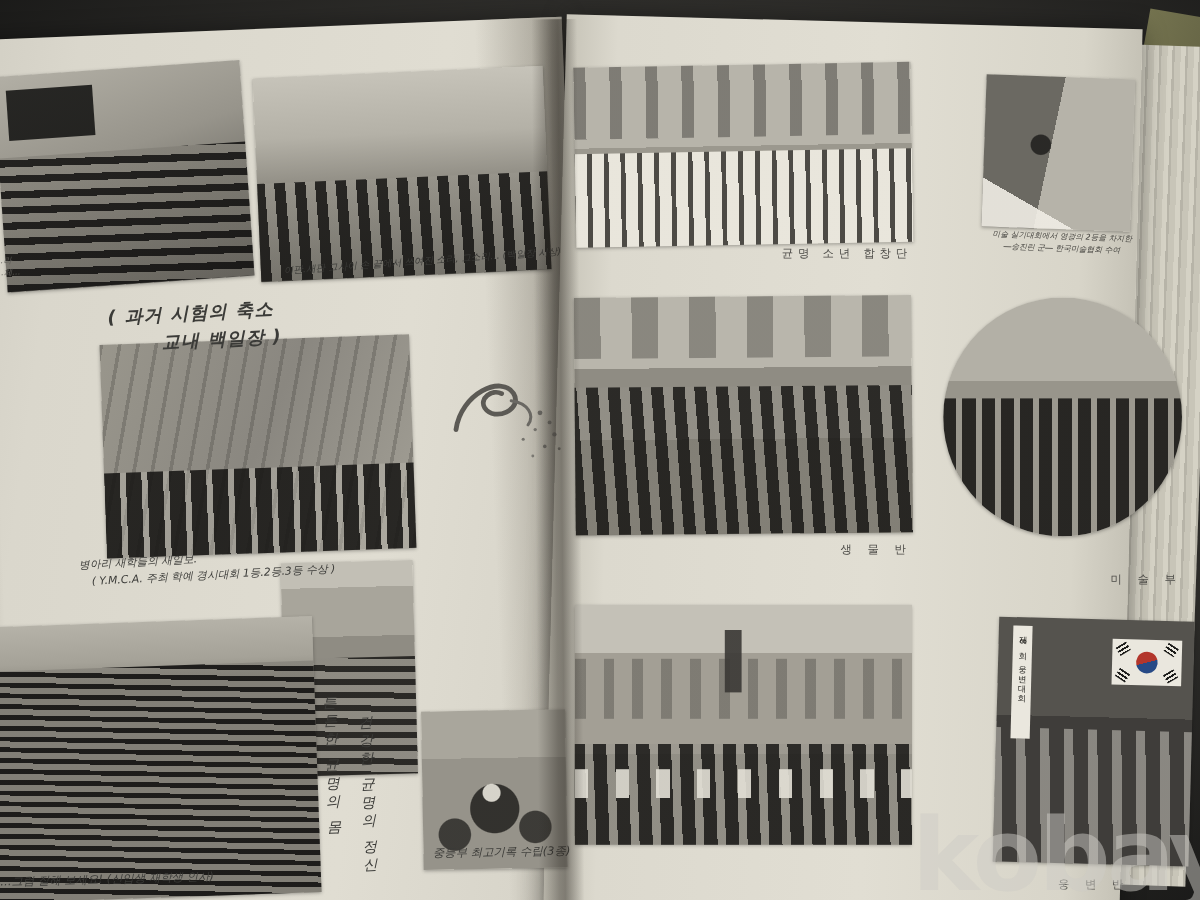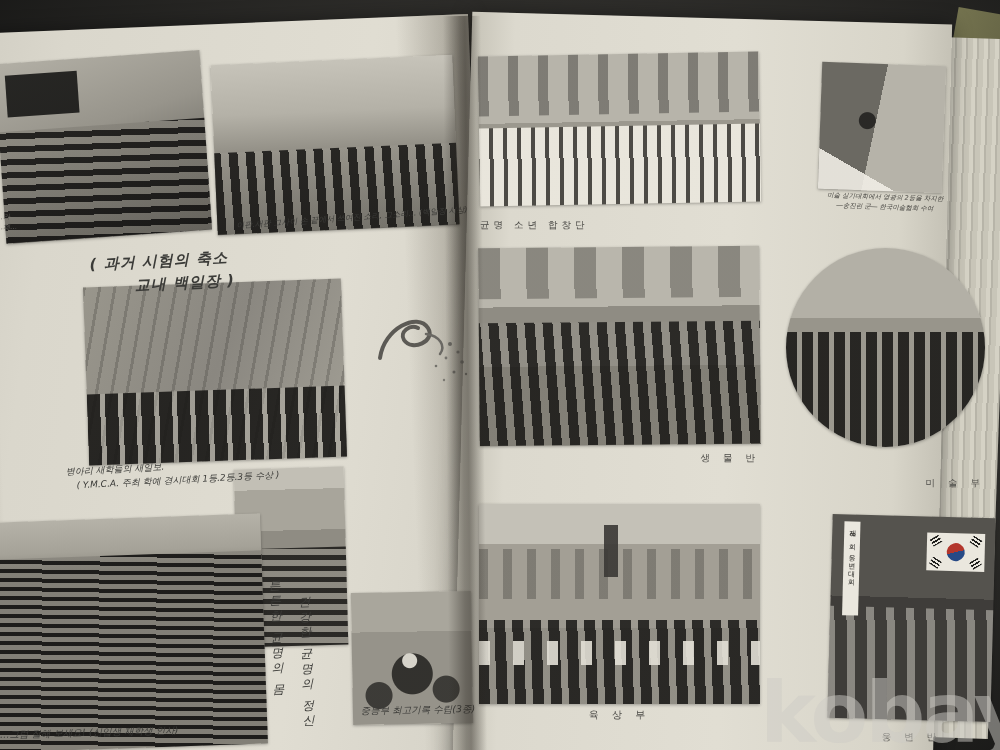--- a/index.html
+++ b/index.html
@@ -90,21 +90,21 @@
   .heading .l2{padding-left:44px;}
   .cap-award{left:234px;top:212px;width:236px;font-size:8px;transform:rotate(-4deg);text-align:center;}
   .cap-steps{left:66px;top:458px;width:300px;font-size:9px;transform:rotate(-3deg);line-height:1.5;}
   .cap-steps .l2{padding-left:10px;}
   .vtext{writing-mode:vertical-rl;font-size:12px;letter-spacing:3px;transform:rotate(-2deg);}
   .vt-left{left:268px;top:572px;height:160px;}
   .vt-right{left:298px;top:588px;height:175px;}
   .cap-records{left:338px;top:704px;width:160px;font-size:9.5px;transform:rotate(-1deg);text-align:center;}
   .cap-greeting{left:0;top:726px;width:230px;font-size:9.5px;transform:rotate(-1.5deg);}
   .edge-note{left:-4px;top:212px;width:30px;font-size:7px;color:#5b5a55;transform:rotate(-2deg);white-space:pre-line;}
-  .cap-choir{left:480px;top:205px;width:280px;text-align:left;font-size:9.5px;letter-spacing:4px;margin-top:14px;}
+  .cap-choir{left:480px;top:205px;width:280px;text-align:right;font-size:9.5px;letter-spacing:4px;}
   .cap-artaward{left:806px;top:193px;width:158px;font-size:6.5px;transform:rotate(2deg);text-align:center;line-height:1.5;color:#44433f;}
   .cap-bio{left:479px;top:452px;width:281px;text-align:right;font-size:9.5px;letter-spacing:5px;}
   .cap-artclub{left:786px;top:477px;width:199px;text-align:right;font-size:9.5px;letter-spacing:5px;}
   .cap-track{left:479px;top:708px;width:281px;text-align:center;font-size:10px;letter-spacing:5px;}
   .cap-speech{left:830px;top:731px;width:163px;text-align:center;font-size:9.5px;letter-spacing:5px;}
   .ink{position:absolute;left:366px;top:300px;width:108px;height:95px;z-index:4;}
   .watermark{position:absolute;left:760px;top:664px;z-index:40;
     font-family:"DejaVu Sans",sans-serif;font-weight:bold;font-size:84px;letter-spacing:-3px;
     color:rgba(206,204,198,.5);}
 </style>
@@ -173,17 +173,16 @@
     </div>
   </div>
 
   <div class="txt print cap-choir">균명 소년 합창단</div>
   <div class="txt hand cap-artaward">
     <div>미술 실기대회에서 영광의 2등을 차지한</div>
     <div>―송진린 군―   한국미술협회 수여</div>
   </div>
   <div class="txt print cap-bio">생 물 반</div>
   <div class="txt print cap-artclub">미 술 부</div>
-  <div class="txt print cap-track">육 상 부</div>
   <div class="txt print cap-speech">웅 변 반</div>
 
   <div class="watermark">kobay</div>
 </div>
 
 </body></html>

